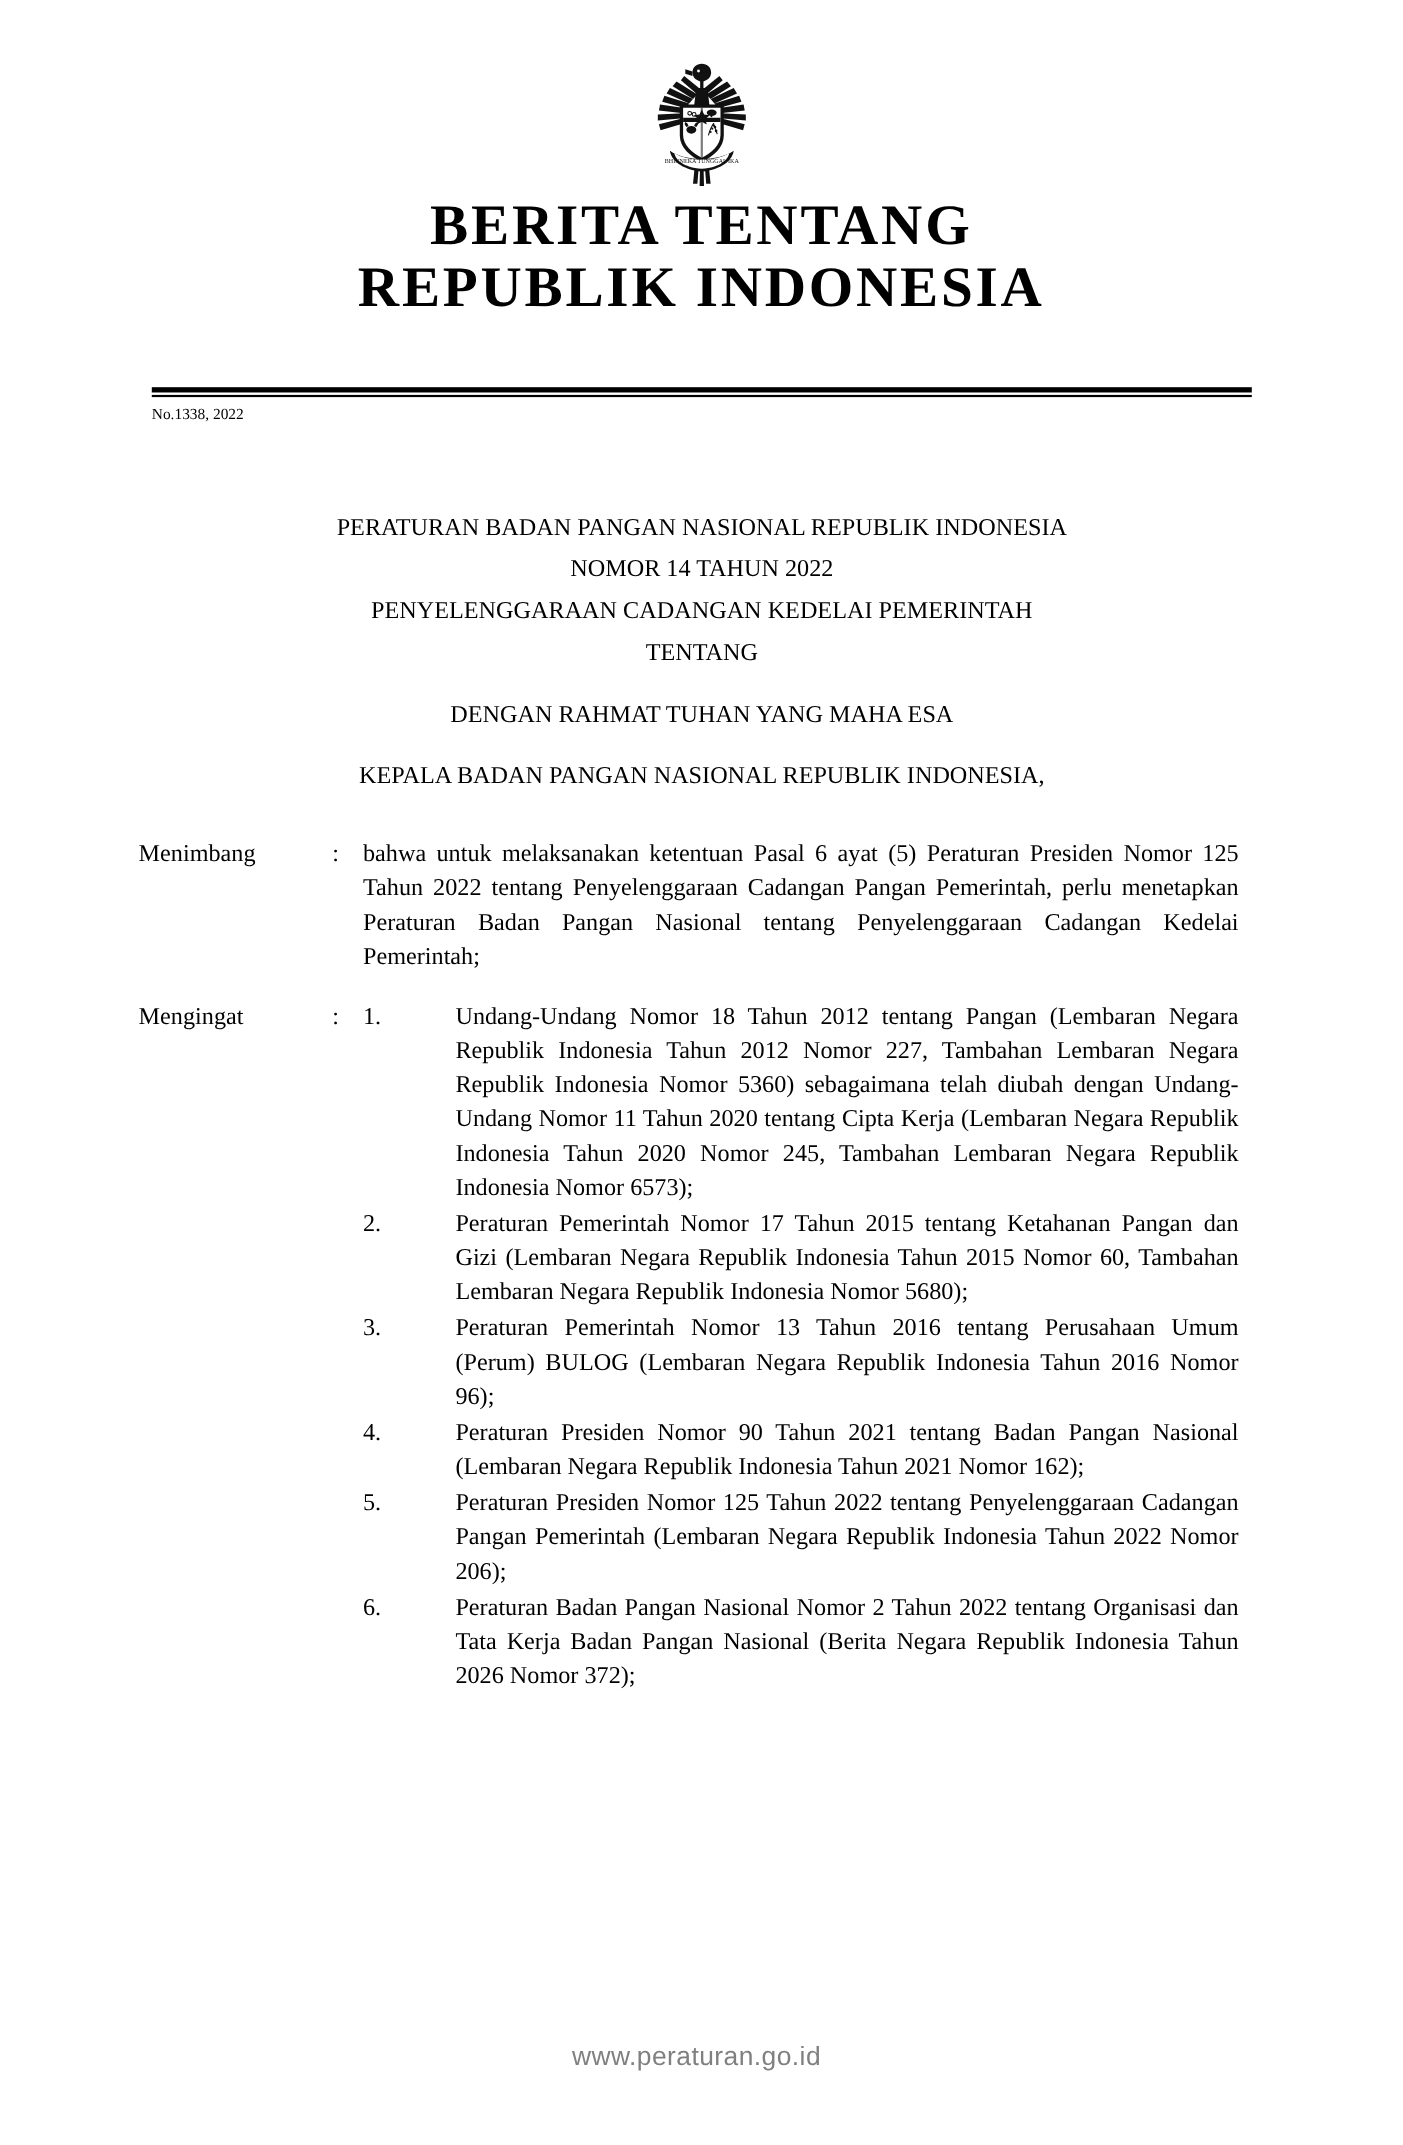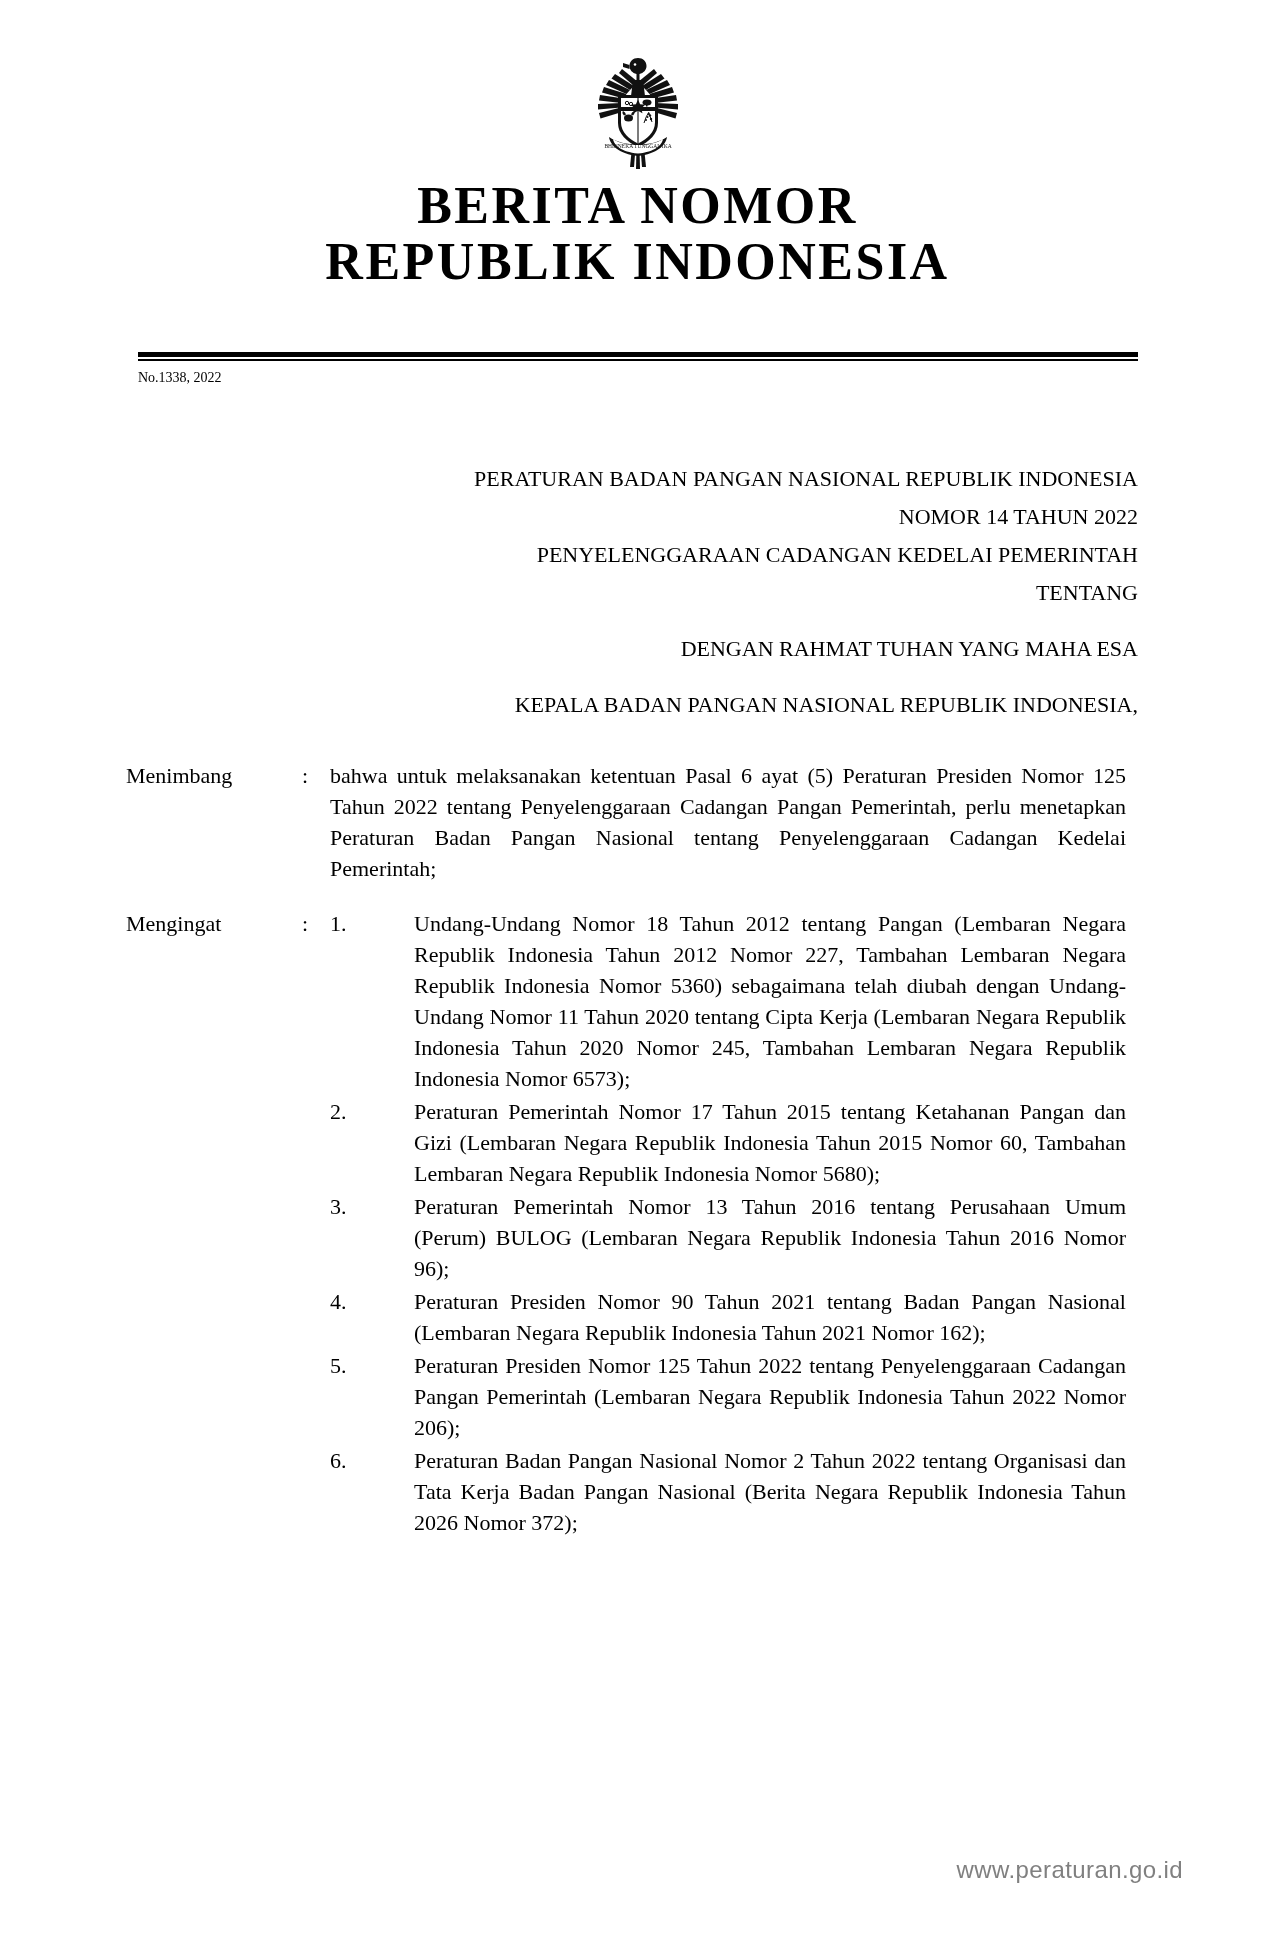--- a/index.html
+++ b/index.html
@@ -89,21 +89,21 @@
     text-align: justify;
     text-align-last: left;
   }
 
   
   .title-block {
     position: absolute;
     top: 460px;
     left: 138px;
     width: 1000px;
-    text-align: right;
+    text-align: center;
     font-size: 22px;
     line-height: 38px;
   }
   .title-block .spacer-sm { height: 18px; }
 
   
   .body-area {
     position: absolute;
     top: 760px;
     left: 126px;
@@ -152,21 +152,21 @@
     text-align-last: left;
     margin-left: 30px;
   }
 
   
   .footer {
     position: absolute;
     left: 0;
     top: 1856px;
     width: 100%;
-    text-align: right;
+    text-align: left;
     padding-right: 92px;
     box-sizing: border-box;
   }
   .footer-url {
     font-family: "Liberation Sans", "DejaVu Sans", sans-serif;
     font-size: 24px;
     color: #808080;
     letter-spacing: 0.4px;
     display: inline-block;
     margin-left: 520px;
@@ -249,21 +249,21 @@
         </g>
 
         <path d="M92 206 C120 226 180 226 208 206 C206 222 188 240 150 244 C112 240 94 222 92 206 Z"></path>
         <path d="M100 210 C124 226 176 226 200 210 C198 222 184 236 150 239 C116 236 102 222 100 210 Z" fill="#ffffff"></path>
         <text x="150" y="228" font-size="11" font-family="Liberation Serif, serif" text-anchor="middle" fill="#111">BHINNEKA TUNGGAL IKA</text>
       </g>
     </svg>
   </div>
 
   <div class="masthead">
-    <div class="masthead-line">BERITA NOMOR</div>
+    <div class="masthead-line">BERITA TENTANG</div>
     <div class="masthead-line">REPUBLIK INDONESIA</div>
   </div>
 
   <div class="rule">
     <div class="thick"></div>
     <div class="gap"></div>
     <div class="thin"></div>
   </div>
 
   <div class="gazette-row">

